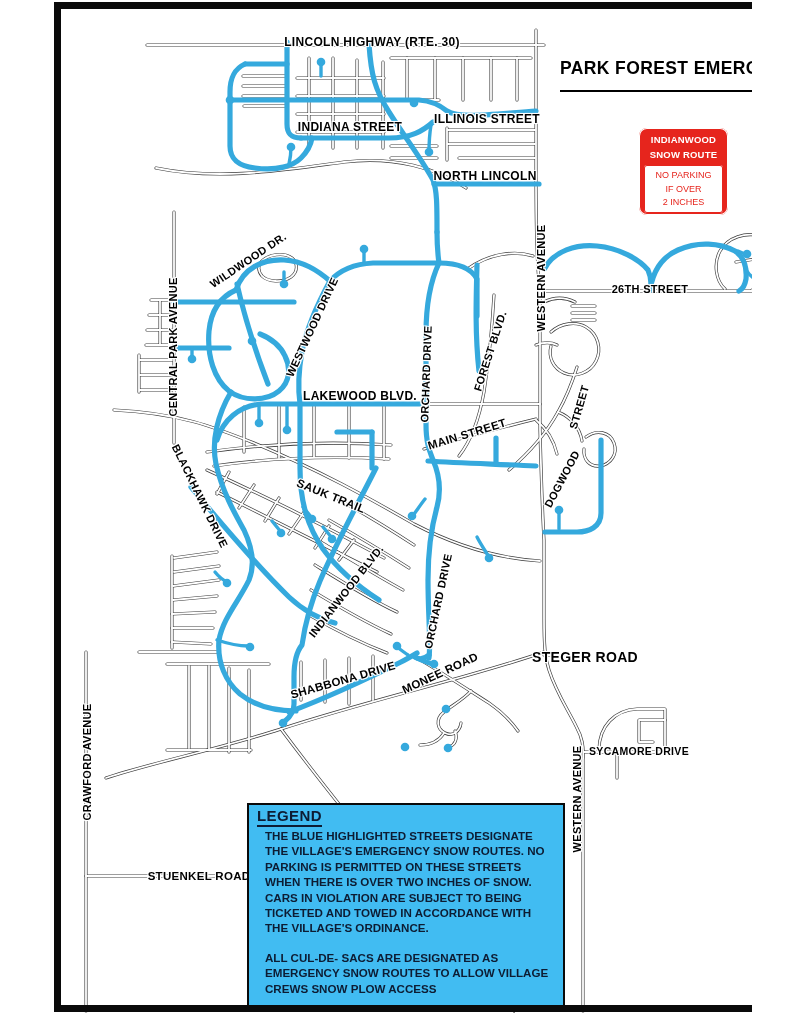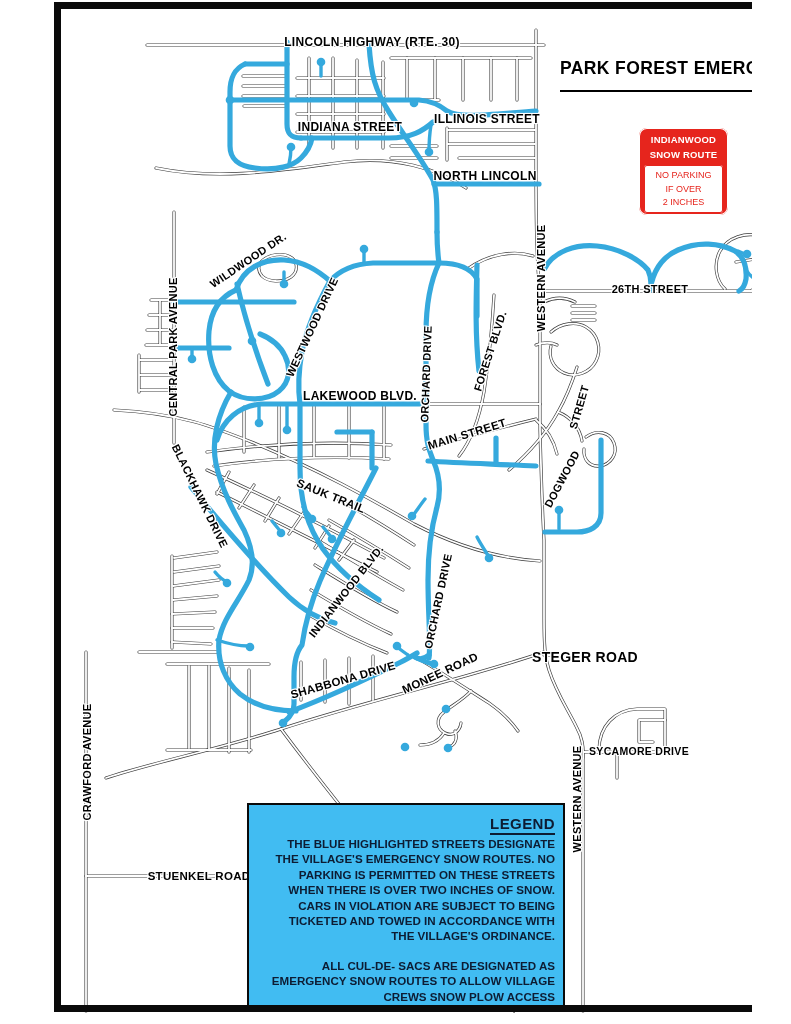--- a/index.html
+++ b/index.html
@@ -40,21 +40,21 @@
   }
   .sign-top{color:#fff;font-weight:bold;font-size:9.5px;line-height:1.55;padding-top:5px;letter-spacing:.2px;}
   .sign-bottom{
     background:#fff;color:var(--sign-red);border-radius:3px;margin:3px 5px 5px 5px;
     padding:4px 0 3px 0;font-weight:normal;font-size:9px;line-height:1.5;
     box-shadow:0 0 0 1px var(--sign-red) inset;
   }
   .legend{
     position:absolute;left:208px;top:803px;width:318px;height:206px;box-sizing:border-box;
     background:var(--legend-blue);border:2.5px solid #0a0a0a;color:#0d1c33;
-    text-align:right;padding:8px 8px;
+    text-align:left;padding:0 8px;
   }
   .legend h2{
     margin:2px 0 4px 0;font-size:15px;letter-spacing:.4px;
   }
   .legend h2 span{border-bottom:2px solid #0d1c33;padding-bottom:1px;}
   .legend p{margin:0 0 4px 8px;font-weight:bold;font-size:11.6px;line-height:1.33;}
   .legend p.second{margin-top:14px;}
 </style>
 </head>
 <body>

